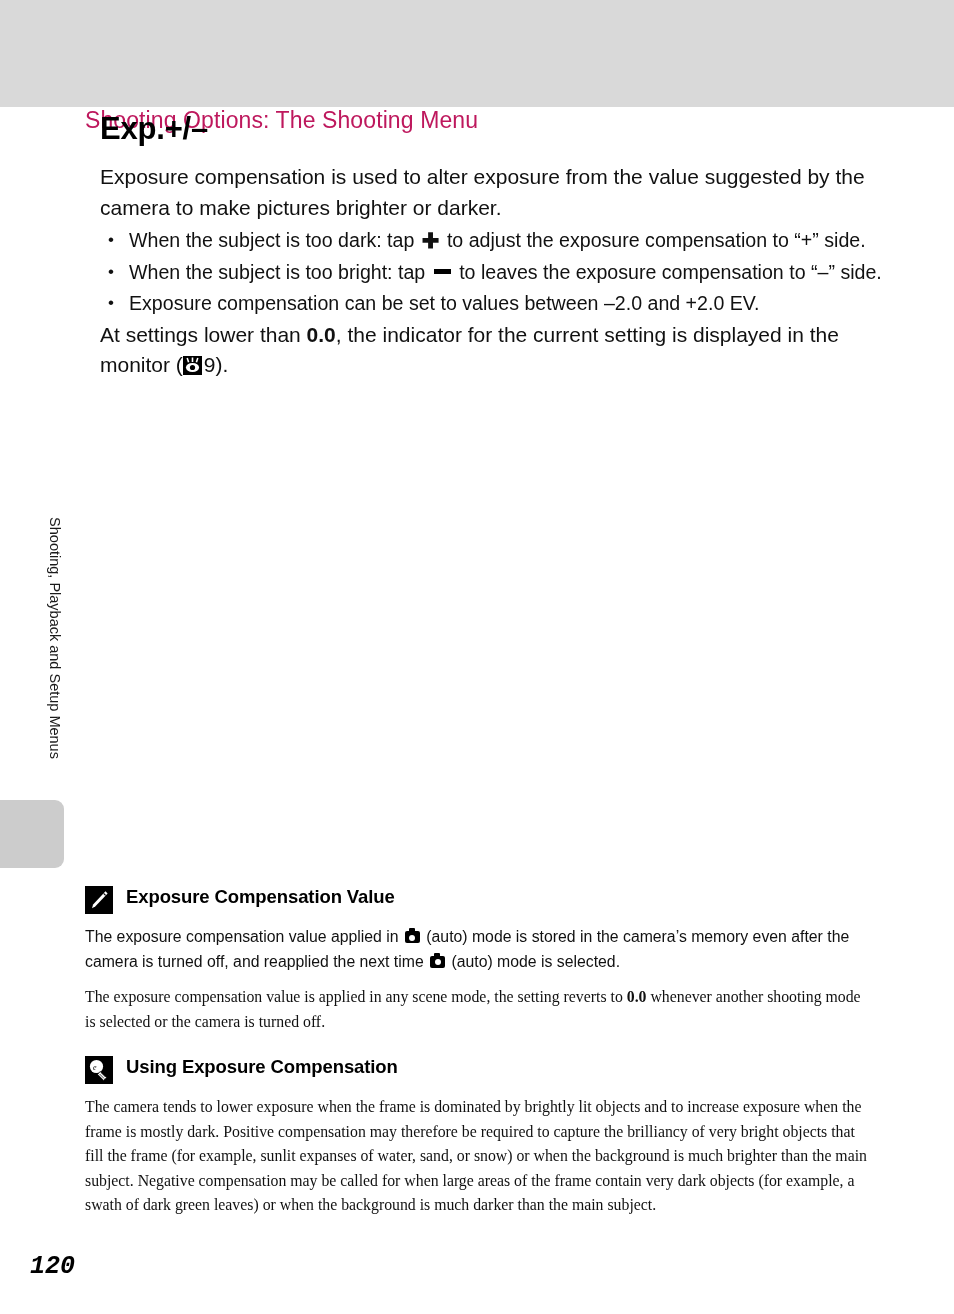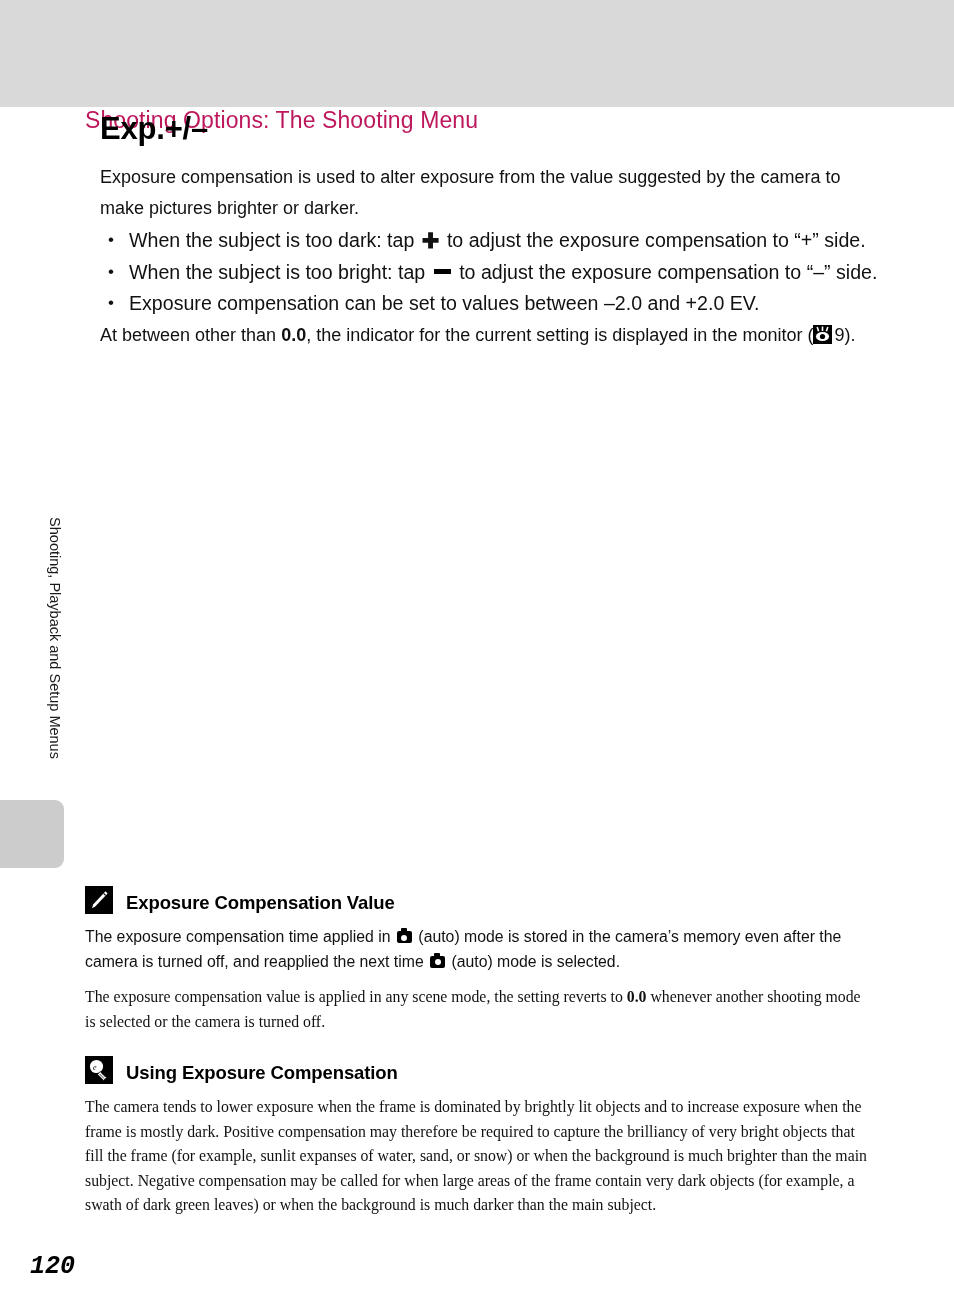--- a/index.html
+++ b/index.html
@@ -67,21 +67,21 @@
     width: 784px;
   }
   h1.section-title {
     font-size: 31px;
     font-weight: bold;
     margin: 0 0 16px 0;
     letter-spacing: -0.2px;
     line-height: 1.1;
   }
   p.body-para {
-    font-size: 18px;
+    font-size: 21px;
     line-height: 30.5px;
     margin: 0 0 2px 0;
     color: #111111;
   }
   ul.bullets {
     list-style: none;
     margin: 0;
     padding: 0;
   }
   ul.bullets li {
@@ -162,21 +162,21 @@
   
   .notes {
     position: absolute;
     left: 85px;
     top: 886px;
     width: 784px;
   }
   .note-block { margin-bottom: 22px; }
   .note-head {
     display: flex;
-    align-items: flex-end;
+    align-items: flex-start;
     margin-bottom: 11px;
   }
   .note-icon {
     width: 28px;
     height: 28px;
     background: #000;
     position: relative;
     flex: 0 0 auto;
     margin-right: 13px;
   }
@@ -215,44 +215,44 @@
 <div class="side-label">Shooting, Playback and Setup Menus</div>
 
 <div class="content">
 
   <h1 class="section-title">Exp.+/–</h1>
 
   <p class="body-para">Exposure compensation is used to alter exposure from the value suggested by the camera to make pictures brighter or darker.</p>
 
   <ul class="bullets">
     <li><span>When the subject is too dark: tap</span> <span class="glyph-plus">✚</span> <span>to adjust the exposure compensation to “+” side.</span></li>
-    <li><span>When the subject is too bright: tap</span> <span class="glyph-minus"></span> <span>to adjust the exposure compensation to “–” side.</span></li>
+    <li><span>When the subject is too bright: tap</span> <span class="glyph-minus"></span> <span>to leaves the exposure compensation to “–” side.</span></li>
     <li><span>Exposure compensation can be set to values between –2.0 and +2.0 EV.</span></li>
   </ul>
 
-  <p class="body-para"><span>At between other than </span><b class="inline-bold">0.0</b><span>, the indicator for the current setting is displayed in the monitor (</span><span class="glyph-monitor"><svg width="17" height="17" viewBox="0 0 17 17">
+  <p class="body-para"><span>At settings lower than </span><b class="inline-bold">0.0</b><span>, the indicator for the current setting is displayed in the monitor (</span><span class="glyph-monitor"><svg width="17" height="17" viewBox="0 0 17 17">
           <path d="M3.2 1 L4.6 5.2 M8.5 0.6 L8.5 5 M13.8 1 L12.4 5.2" stroke="#fff" stroke-width="1.6" fill="none"></path>
           <ellipse cx="8.5" cy="10.5" rx="6.6" ry="4.6" fill="#fff"></ellipse>
           <circle cx="8.5" cy="10.5" r="2.6" fill="#000"></circle>
         </svg></span><span>9).</span></p>
 </div>
 
 <div class="notes">
 
   <div class="note-block">
     <div class="note-head">
       <span class="note-icon">
         <svg width="28" height="28" viewBox="0 0 28 28">
             <path d="M20.5 5.3 L22.6 7.4 L10.2 20.4 L7 22.3 L8.1 18.6 Z" fill="#fff"></path>
             <path d="M18.6 7.3 L20.6 9.3" stroke="#000" stroke-width="1.1"></path>
           </svg>
       </span>
       <span class="note-head-text">Exposure Compensation Value</span>
     </div>
-    <p class="note-para"><span>The exposure compensation time applied in </span><span class="glyph-camera"></span><span> (auto) mode is stored in the camera’s memory even after the camera is turned off, and reapplied the next time </span><span class="glyph-camera"></span><span> (auto) mode is selected.</span></p>
+    <p class="note-para"><span>The exposure compensation value applied in </span><span class="glyph-camera"></span><span> (auto) mode is stored in the camera’s memory even after the camera is turned off, and reapplied the next time </span><span class="glyph-camera"></span><span> (auto) mode is selected.</span></p>
     <p class="note-para"><span>The exposure compensation value is applied in any scene mode, the setting reverts to </span><b class="inline-bold">0.0</b><span> whenever another shooting mode is selected or the camera is turned off.</span></p>
   </div>
 
   <div class="note-block">
     <div class="note-head">
       <span class="note-icon">
         <svg width="28" height="28" viewBox="0 0 28 28">
             <circle cx="11.5" cy="10.5" r="6.6" fill="#fff"></circle>
             <path d="M15.2 15.4 L21.8 21.6 L18.6 24.4 L12.6 18.4 Z" fill="#fff" stroke="#000" stroke-width="0.8"></path>
             <path d="M16 16.6 L20.6 21.2 M14.6 18 L19.2 22.6" stroke="#000" stroke-width="0.7"></path>

